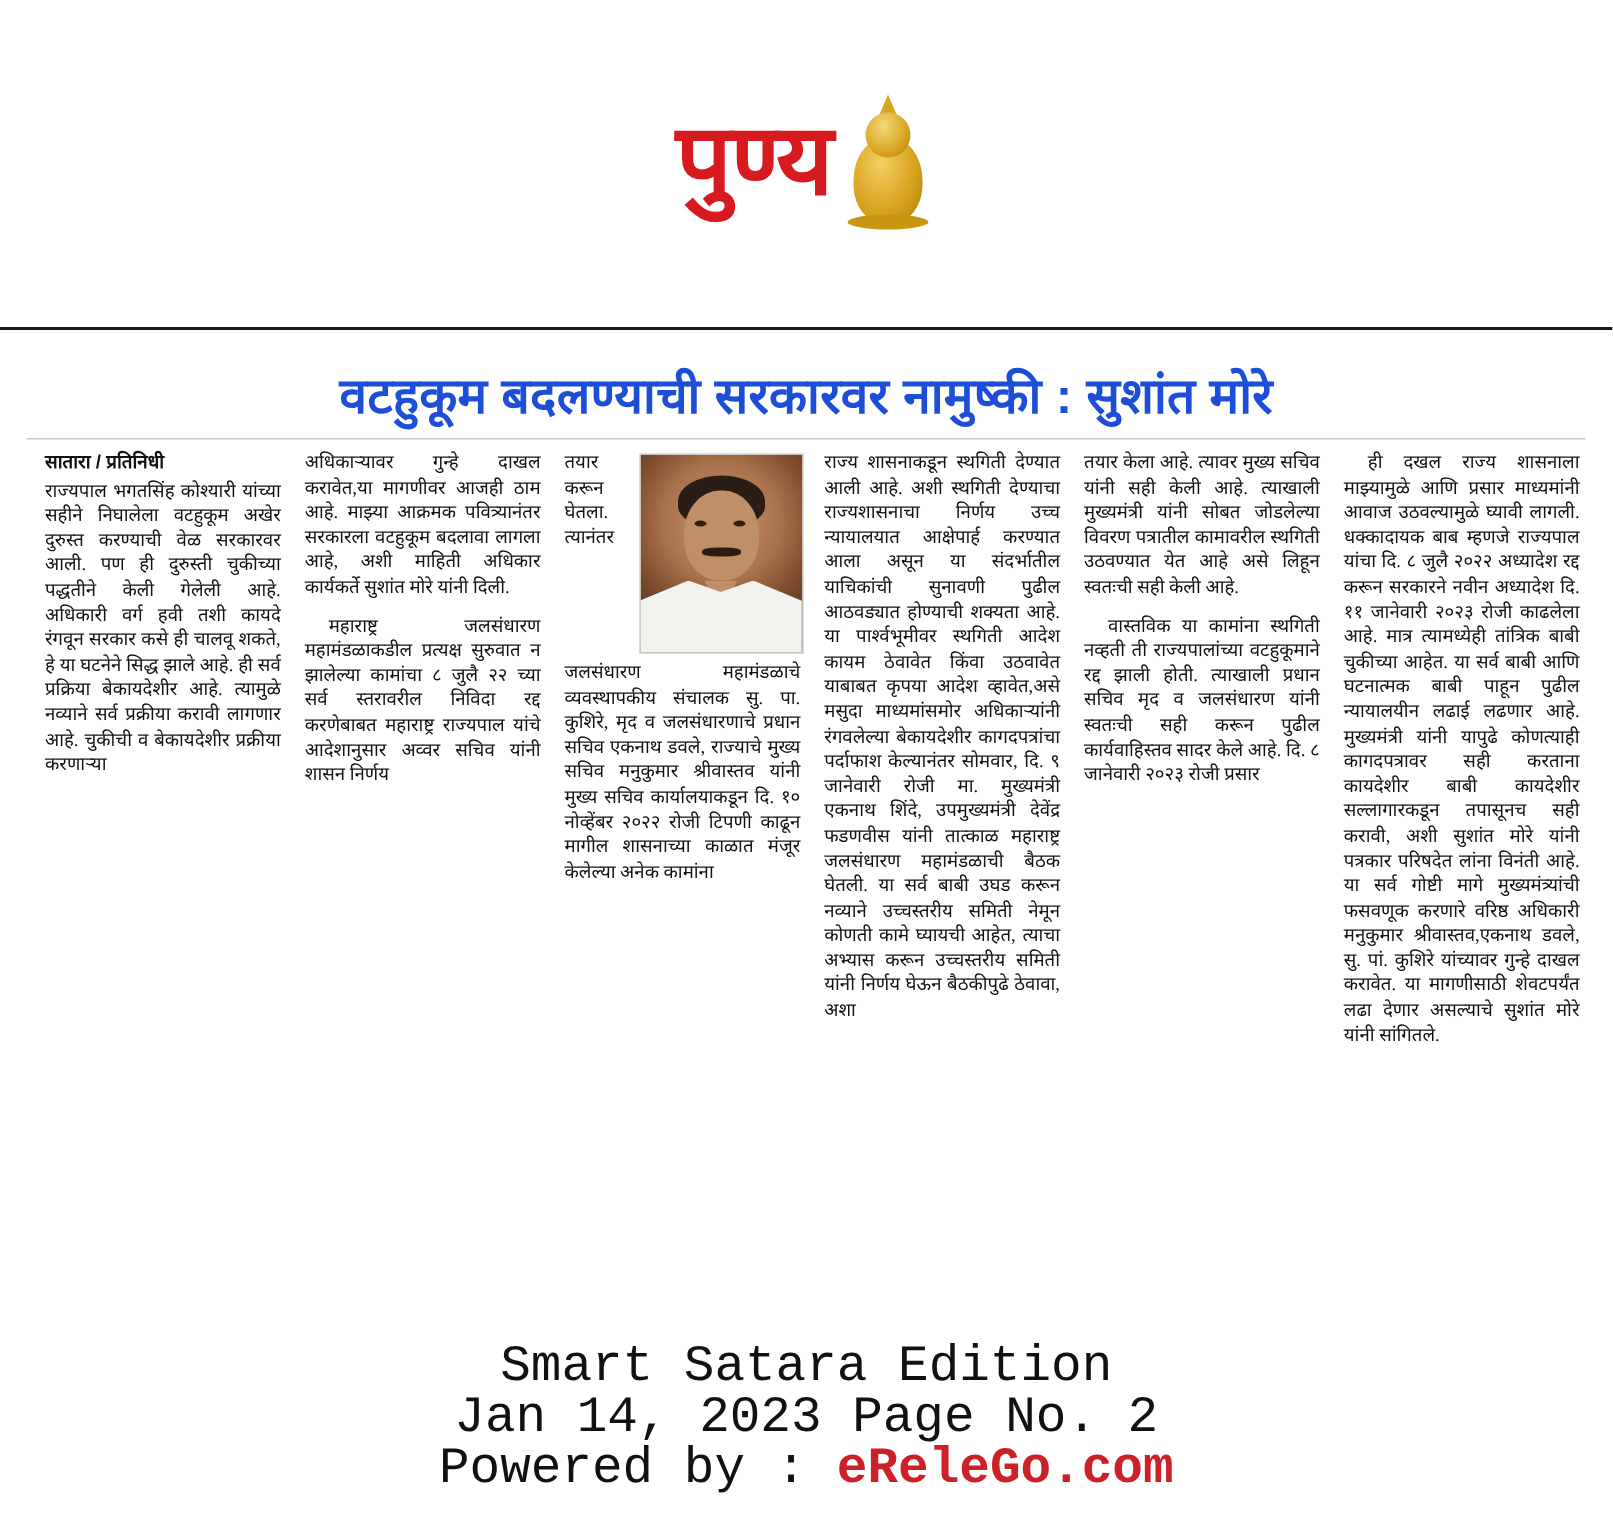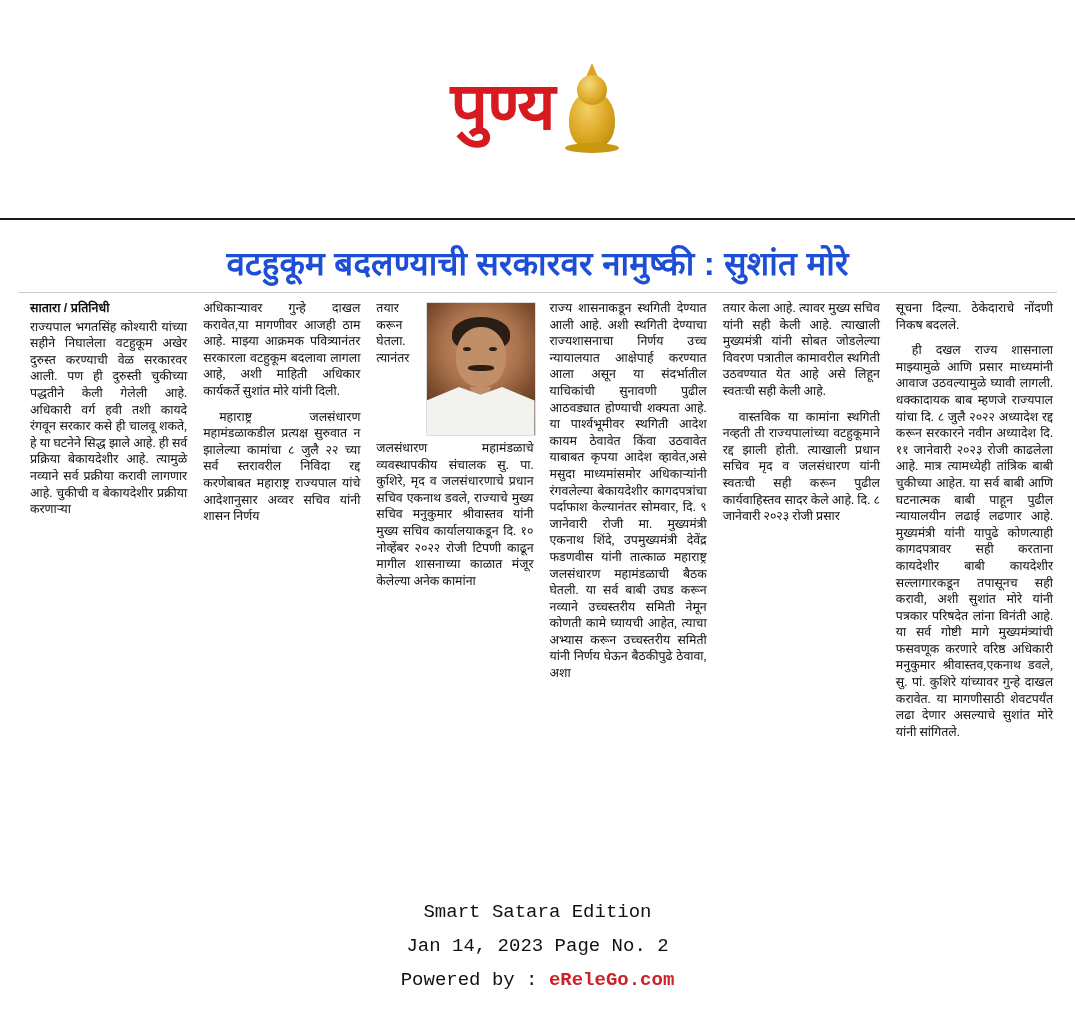--- a/index.html
+++ b/index.html
@@ -229,21 +229,21 @@
   }
 
   
   .footer {
     position: absolute;
     left: 0;
     right: 0;
     bottom: 14px;
     text-align: center;
     font-family: "Liberation Mono", monospace;
-    font-size: 19px;
+    font-size: 34px;
     line-height: 34px;
     color: #111;
   }
   .footer .line {
     display: block;
   }
   .footer .brandlink {
     color: #cc2127;
     font-weight: bold;
   }
@@ -295,21 +295,20 @@
   <div class="col">
     <p>राज्य शासनाकडून स्थगिती देण्यात आली आहे. अशी स्थगिती देण्याचा राज्यशासनाचा निर्णय उच्च न्यायालयात आक्षेपार्ह करण्यात आला असून या संदर्भातील याचिकांची सुनावणी पुढील आठवड्यात होण्याची शक्यता आहे. या पार्श्वभूमीवर स्थगिती आदेश कायम ठेवावेत किंवा उठवावेत याबाबत कृपया आदेश व्हावेत,असे मसुदा माध्यमांसमोर अधिकाऱ्यांनी रंगवलेल्या बेकायदेशीर कागदपत्रांचा पर्दाफाश केल्यानंतर सोमवार, दि. ९ जानेवारी रोजी मा. मुख्यमंत्री एकनाथ शिंदे, उपमुख्यमंत्री देवेंद्र फडणवीस यांनी तात्काळ महाराष्ट्र जलसंधारण महामंडळाची बैठक घेतली. या सर्व बाबी उघड करून नव्याने उच्चस्तरीय समिती नेमून कोणती कामे घ्यायची आहेत, त्याचा अभ्यास करून उच्चस्तरीय समिती यांनी निर्णय घेऊन बैठकीपुढे ठेवावा, अशा</p>
   </div>
 
   <div class="col">
     <p>तयार केला आहे. त्यावर मुख्य सचिव यांनी सही केली आहे. त्याखाली मुख्यमंत्री यांनी सोबत जोडलेल्या विवरण पत्रातील कामावरील स्थगिती उठवण्यात येत आहे असे लिहून स्वतःची सही केली आहे.</p>
     <p class="indent">वास्तविक या कामांना स्थगिती नव्हती ती राज्यपालांच्या वटहुकूमाने रद्द झाली होती. त्याखाली प्रधान सचिव मृद व जलसंधारण यांनी स्वतःची सही करून पुढील कार्यवाहिस्तव सादर केले आहे. दि. ८ जानेवारी २०२३ रोजी प्रसार</p>
   </div>
 
   <div class="col">
-    <p>सूचना दिल्या. ठेकेदाराचे नोंदणी निकष बदलले.</p>
     <p class="indent">ही दखल राज्य शासनाला माझ्यामुळे आणि प्रसार माध्यमांनी आवाज उठवल्यामुळे घ्यावी लागली. धक्कादायक बाब म्हणजे राज्यपाल यांचा दि. ८ जुलै २०२२ अध्यादेश रद्द करून सरकारने नवीन अध्यादेश दि. ११ जानेवारी २०२३ रोजी काढलेला आहे. मात्र त्यामध्येही तांत्रिक बाबी चुकीच्या आहेत. या सर्व बाबी आणि घटनात्मक बाबी पाहून पुढील न्यायालयीन लढाई लढणार आहे. मुख्यमंत्री यांनी यापुढे कोणत्याही कागदपत्रावर सही करताना कायदेशीर बाबी कायदेशीर सल्लागारकडून तपासूनच सही करावी, अशी सुशांत मोरे यांनी पत्रकार परिषदेत लांना विनंती आहे. या सर्व गोष्टी मागे मुख्यमंत्र्यांची फसवणूक करणारे वरिष्ठ अधिकारी मनुकुमार श्रीवास्तव,एकनाथ डवले, सु. पां. कुशिरे यांच्यावर गुन्हे दाखल करावेत. या मागणीसाठी शेवटपर्यंत लढा देणार असल्याचे सुशांत मोरे यांनी सांगितले.</p>
   </div>
 
 </div>
 
 <div class="footer">
   <span class="line">Smart Satara Edition</span>
   <span class="line">Jan 14, 2023 Page No. 2</span>
   <span class="line"><span>Powered by : </span><span class="brandlink">eReleGo.com</span></span>
 </div>

